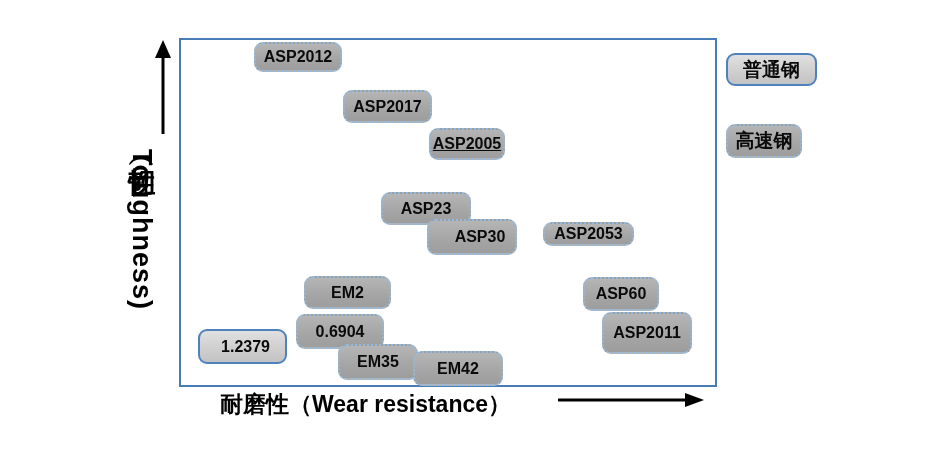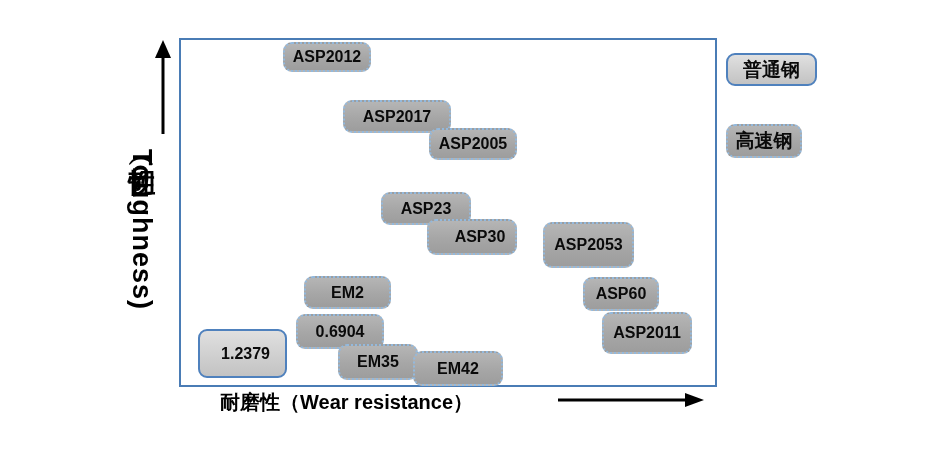--- a/index.html
+++ b/index.html
@@ -25,21 +25,21 @@
     border:2px solid #4f81bd;
   }
   .legend-box { font-size:19px; }
   .y-label {
     position:absolute; left:124px; top:146px;
     writing-mode:vertical-lr; text-orientation:mixed;
     font-size:27px; font-weight:bold; color:#000; letter-spacing:1px;
   }
   .x-label {
     position:absolute; left:220px; top:389px;
-    font-size:20px; font-weight:bold; color:#000; white-space:nowrap;
+    font-size:23px; font-weight:bold; color:#000; white-space:nowrap;
   }
   .arrow-svg { position:absolute; }
 </style>
 </head>
 <body>
 
 <div class="canvas">
 
   <div class="plot-area"></div>
 
@@ -51,30 +51,30 @@
   <div class="y-label">韧性（Toughness)</div>
 
   <div class="x-label">耐磨性（Wear resistance）</div>
 
   <svg class="arrow-svg" style="left:558px; top:390px;" width="150" height="20" viewBox="0 0 150 20">
     <line x1="0" y1="10" x2="130" y2="10" stroke="#000" stroke-width="3"></line>
     <polygon points="146,10 127,3 127,17" fill="#000"></polygon>
   </svg>
 
   <div id="boxes-container">
-      <div class="steel-box hss" style="left: 254px; top: 42px; width: 88px; height: 30px; margin-left: 29px;">ASP2012</div>
-      <div class="steel-box hss" style="left: 343px; top: 90px; width: 108px; height: 33px; margin-top: 10px;">ASP2017</div>
-      <div class="steel-box hss" style="left: 429px; top: 128px; width: 88px; height: 32px;">ASP2005</div>
+      <div class="steel-box hss" style="left: 254px; top: 42px; width: 88px; height: 30px;">ASP2012</div>
+      <div class="steel-box hss" style="left: 343px; top: 90px; width: 89px; height: 33px;">ASP2017</div>
+      <div class="steel-box hss" style="left: 429px; top: 128px; width: 76px; height: 32px; text-decoration: underline;">ASP2005</div>
       <div class="steel-box hss" style="left: 381px; top: 192px; width: 90px; height: 33px;">ASP23</div>
       <div class="steel-box hss" style="left: 427px; top: 219px; width: 90px; height: 36px; padding-left: 16px;">ASP30</div>
-      <div class="steel-box hss" style="left: 543px; top: 222px; width: 91px; height: 46px;">ASP2053</div>
+      <div class="steel-box hss" style="left: 543px; top: 222px; width: 91px; height: 24px;">ASP2053</div>
       <div class="steel-box hss" style="left: 304px; top: 276px; width: 87px; height: 33px;">EM2</div>
       <div class="steel-box hss" style="left: 583px; top: 277px; width: 76px; height: 34px;">ASP60</div>
       <div class="steel-box hss" style="left: 296px; top: 314px; width: 88px; height: 35px;">0.6904</div>
-      <div class="steel-box ordinary" style="left: 198px; top: 329px; width: 89px; height: 49px; padding-left: 6px;">1.2379</div>
+      <div class="steel-box ordinary" style="left: 198px; top: 329px; width: 89px; height: 35px; padding-left: 6px;">1.2379</div>
       <div class="steel-box hss" style="left: 338px; top: 344px; width: 80px; height: 36px;">EM35</div>
       <div class="steel-box hss" style="left: 602px; top: 312px; width: 90px; height: 42px;">ASP2011</div>
       <div class="steel-box hss" style="left: 413px; top: 351px; width: 90px; height: 35px;">EM42</div>
     </div>
 
   <div id="legend-container">
       <div class="steel-box ordinary legend-box" style="left: 726px; top: 53px; width: 91px; height: 33px; text-align: center;">普通钢</div>
       <div class="steel-box hss legend-box" style="left: 726px; top: 124px; width: 76px; height: 34px;">高速钢</div>
     </div>
 

